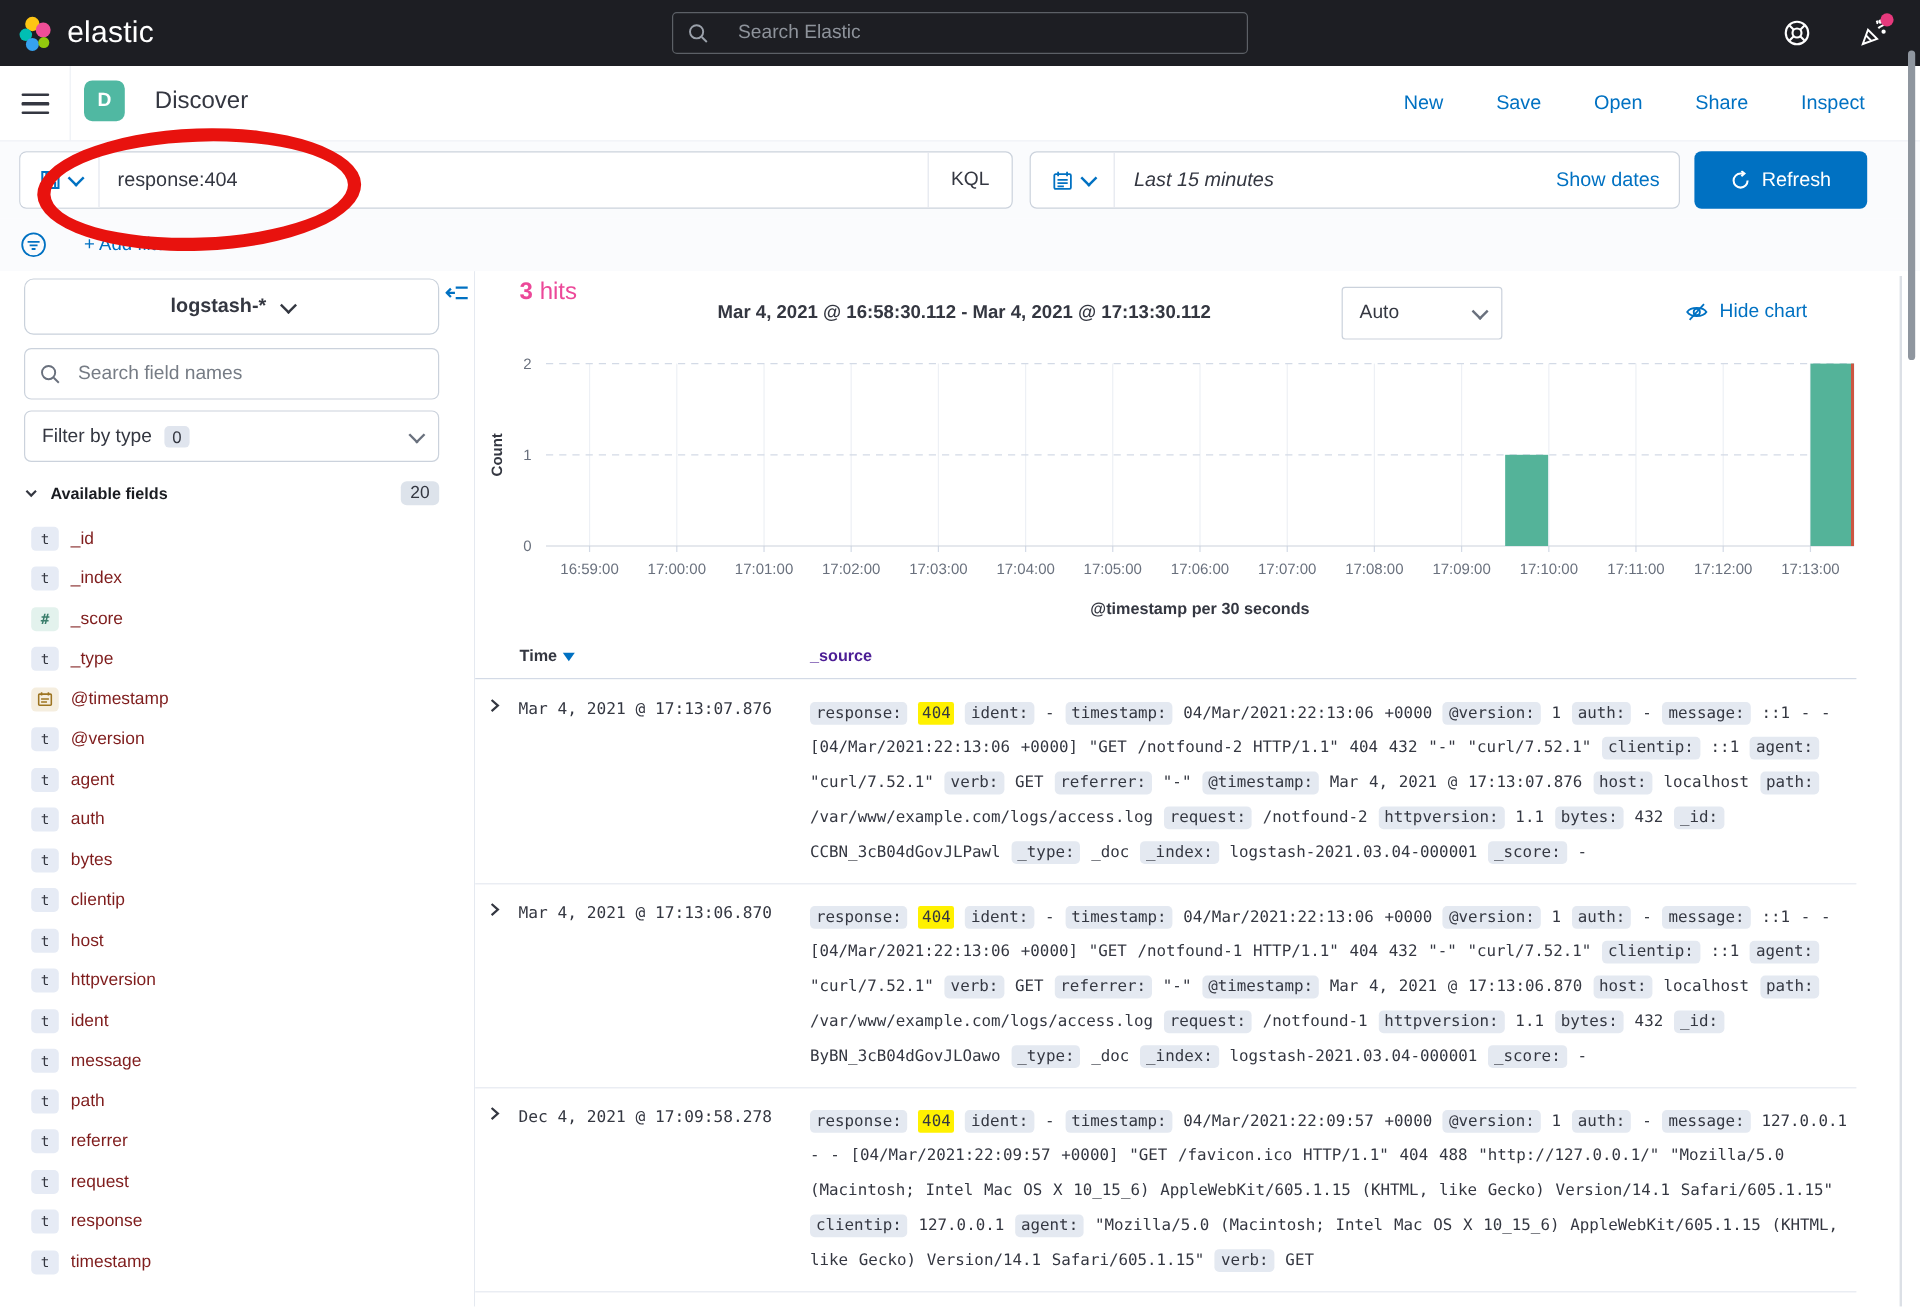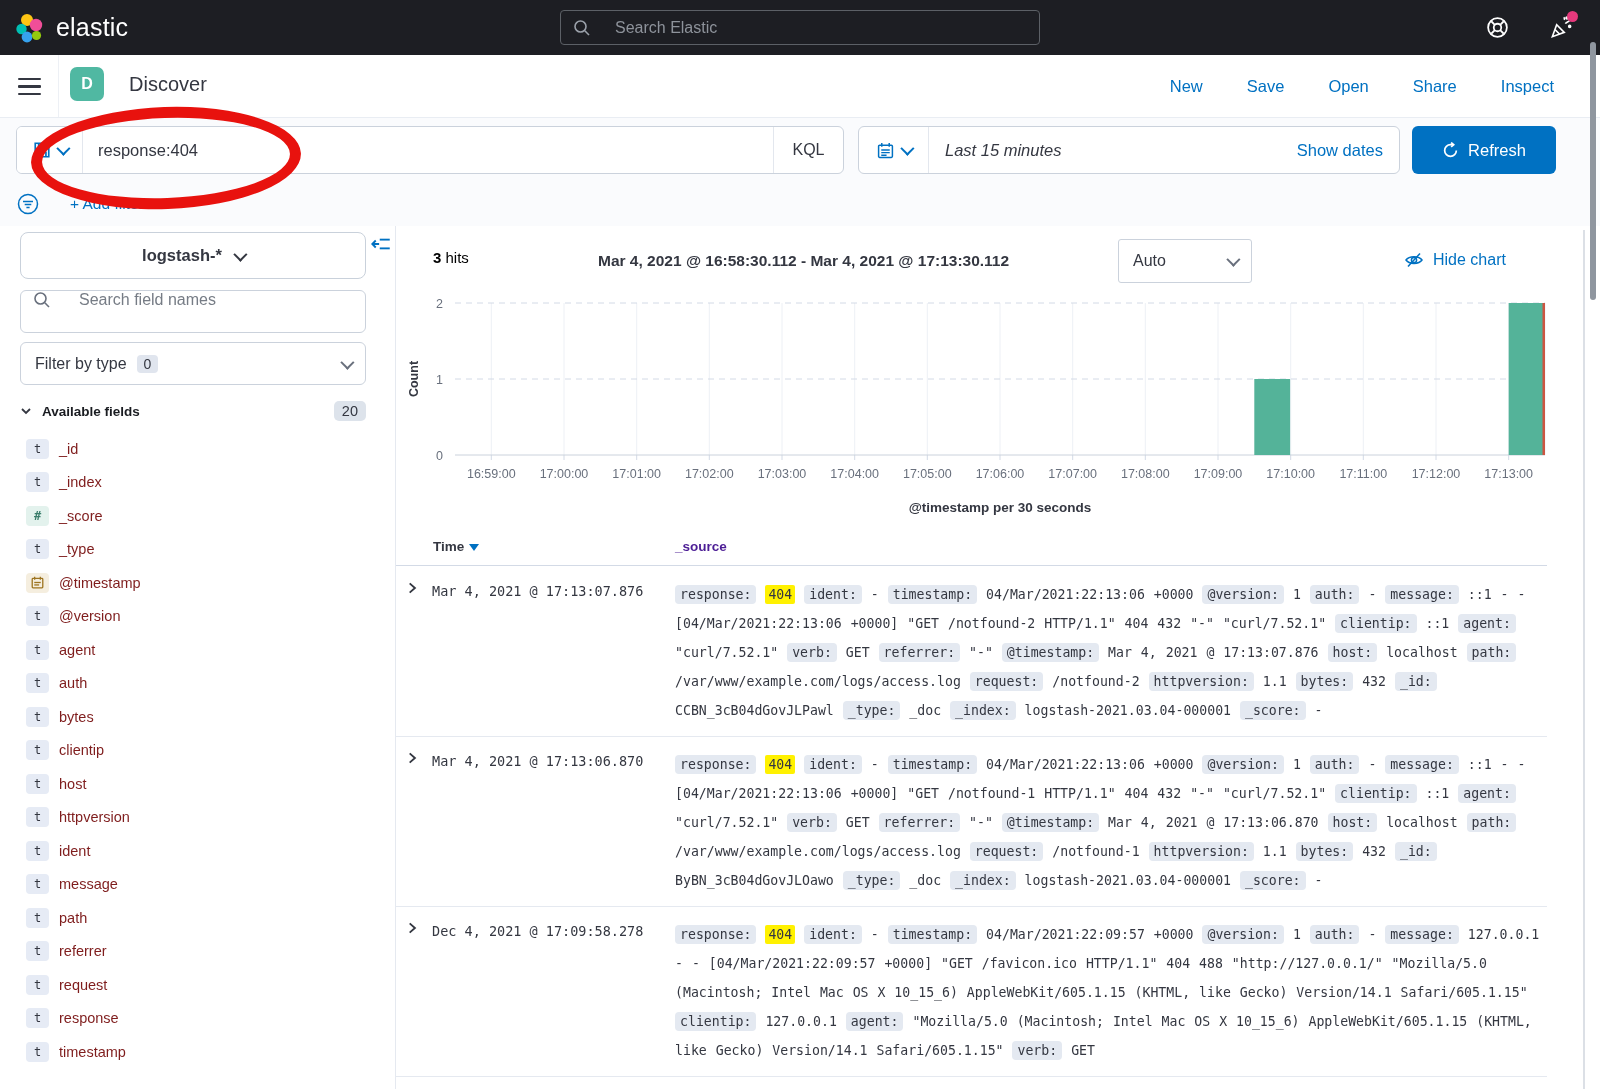--- a/index.html
+++ b/index.html
@@ -42,39 +42,39 @@
   .filterbar { position: absolute; left: 0; top: 182px; width: 1600px; height: 44px; background: #FAFBFD; display: flex; align-items: center; gap: 30px; padding-left: 16px; }
   .add-filter { color: #0071C2; font-size: 15.5px; cursor: pointer; }
 
   
   .red-ellipse { position: absolute; left: 31px; top: 107px; width: 270px; height: 102px; border: 11px solid #E8120E; border-radius: 50%; transform: rotate(-2deg); pointer-events: none; z-index: 50; }
 
   
   .sidebar { position: absolute; left: 0; top: 226px; width: 396px; height: 863px; background: #fff; border-right: 1px solid #E5E9F0; }
   .index-selector { position: absolute; left: 20px; top: 6px; width: 346px; height: 47px; border: 1px solid #C9D1DB; border-radius: 8px; background: #fff; display: flex; align-items: center; justify-content: center; gap: 12px; font-size: 16.5px; font-weight: 700; color: #343741; cursor: pointer; }
   .collapse-btn { position: absolute; left: 371px; top: 8px; cursor: pointer; }
-  .field-search { position: absolute; left: 20px; top: 64px; width: 346px; height: 43px; border: 1px solid #CBD2DC; border-radius: 6px; background: #fff; display: flex; gap: 28px; padding: 0 12px; }
+  .field-search { position: absolute; left: 20px; top: 64px; width: 346px; height: 43px; border: 1px solid #CBD2DC; border-radius: 6px; background: #fff; display: flex; align-items: center; gap: 14px; padding: 0 12px; }
   .field-search .ph { color: #767C85; font-size: 16px; }
   .type-filter { position: absolute; left: 20px; top: 116px; width: 346px; height: 43px; border: 1px solid #CBD2DC; border-radius: 6px; background: #fff; display: flex; align-items: center; gap: 10px; padding: 0 14px; font-size: 16px; color: #343741; cursor: pointer; }
   .count-chip { background: #E0E5EE; color: #343741; border-radius: 4px; padding: 1px 7px; font-size: 14px; }
   .type-filter .chev { margin-left: auto; }
   .avail-row { position: absolute; left: 20px; top: 172px; width: 346px; height: 26px; display: flex; align-items: center; gap: 10px; }
   .avail-label { font-size: 13.5px; font-weight: 700; color: #1A1C21; }
   .avail-count { margin-left: auto; background: #DDE3EB; color: #343741; border-radius: 5px; padding: 2px 8px; font-size: 14.5px; font-weight: 500; }
   .field-list { position: absolute; left: 0; top: 206px; width: 396px; }
   .field-item { display: flex; align-items: center; gap: 10px; height: 33.5px; padding-left: 26px; cursor: pointer; }
   .ftype { width: 23px; height: 20px; border-radius: 4px; display: flex; align-items: center; justify-content: center; font-family: "DejaVu Sans Mono", monospace; font-size: 12px; flex: none; }
   .ftype-string { background: #E6EBF5; color: #343741; }
   .ftype-number { background: #E3F2ED; color: #3B7E6C; font-weight: 700; }
   .ftype-date { background: #F5EEDF; color: #9D7420; }
   .fname { font-size: 14.5px; color: #7f1d1d; }
 
   
   .main { position: absolute; left: 396px; top: 226px; width: 1204px; height: 863px; background: #fff; }
-  .hits { position: absolute; left: 37px; top: 23px; font-size: 15px; color: #000000; }
+  .hits { position: absolute; left: 37px; top: 6px; font-size: 20px; color: #ec4899; }
   .hits b { font-weight: 700; }
   .range-display { position: absolute; left: 202px; top: 26px; font-size: 15.5px; font-weight: 700; color: #343741; }
   .interval-select { position: absolute; left: 722px; top: 13px; width: 134px; height: 44px; border: 1px solid #CBD2DC; border-radius: 3px; background: #fff; display: flex; align-items: center; padding: 0 14px; font-size: 16px; color: #343741; cursor: pointer; }
   .interval-select .chev { margin-left: auto; }
   .hide-chart { position: absolute; left: 1008px; top: 24px; display: flex; align-items: center; gap: 9px; color: #0071C2; font-size: 16px; cursor: pointer; }
 
   .chart-wrap { position: absolute; left: 4px; top: 67px; width: 1160px; height: 235px; }
   .chart-wrap svg { display: block; }
   .xt { fill: #69707D; font-size: 12.5px; text-anchor: middle; font-family: "Liberation Sans", sans-serif; }
   .yt { fill: #69707D; font-size: 12.5px; text-anchor: end; font-family: "Liberation Sans", sans-serif; }

